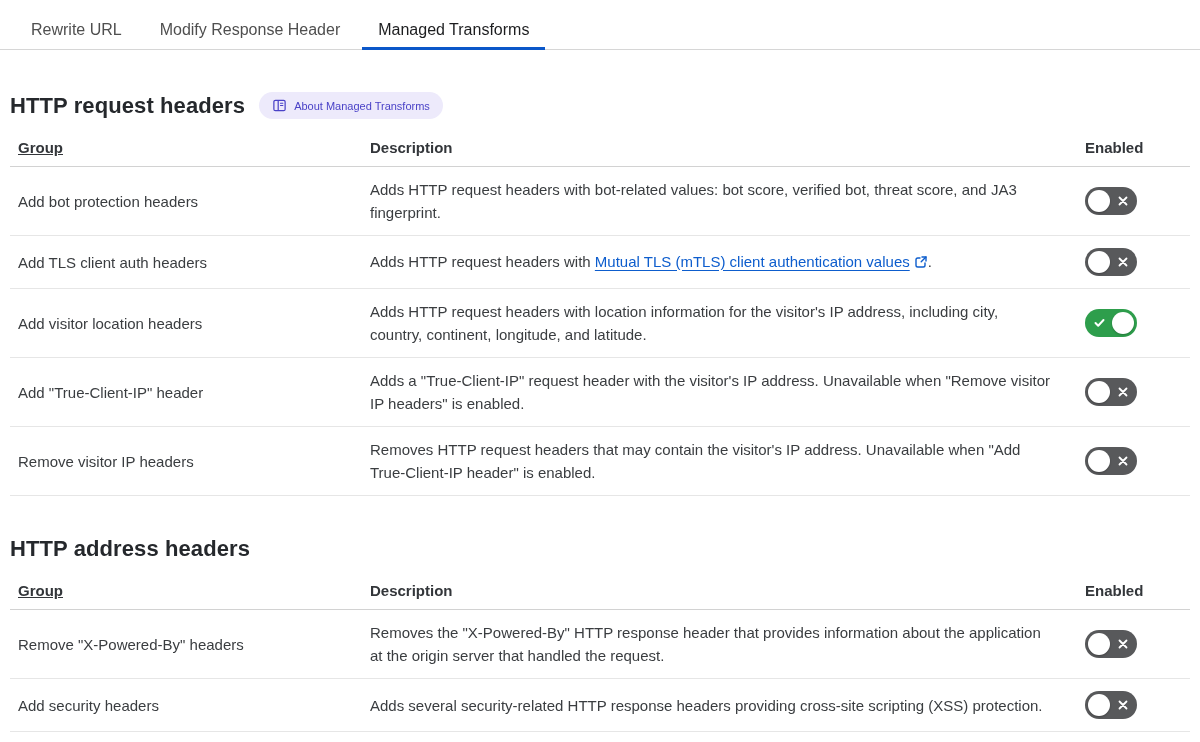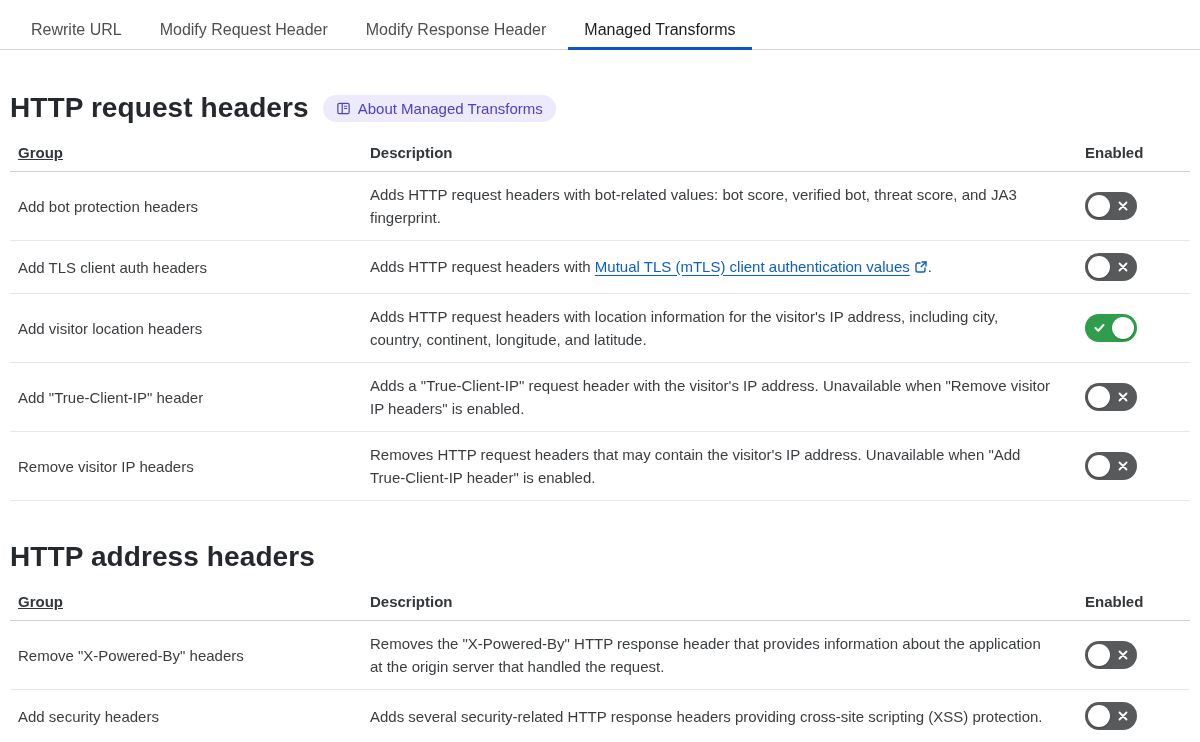--- a/index.html
+++ b/index.html
@@ -40,37 +40,37 @@
   }
 
   
   .section-head {
     display: flex;
     align-items: center;
     margin: 42px 10px 16px 10px;
   }
   .section-head.second { margin-top: 40px; }
   h2 {
-    font-size: 28px;
+    font-size: 22px;
     font-weight: 700;
     color: #25282c;
     letter-spacing: 0.1px;
   }
   .doc-pill {
     display: inline-flex;
     align-items: center;
     gap: 7px;
     margin-left: 14px;
     height: 27px;
     padding: 0 13px;
     background: #edeafb;
     border: none;
     border-radius: 14px;
     color: #4a42c7;
-    font-size: 15px;
+    font-size: 11px;
     cursor: pointer;
     font-family: inherit;
   }
   .doc-pill svg { display: block; }
 
   
   table {
     width: 1180px;
     margin: 0 10px;
     border-collapse: collapse;
@@ -140,21 +140,20 @@
     display: flex;
   }
   .t-x { right: 9px; }
   .t-check { left: 9px; }
 </style>
 </head>
 <body>
 
 <nav class="tabbar">
   <button class="tab">Rewrite URL</button>
-  <button class="tab">Modify Request Header</button>
   <button class="tab">Modify Response Header</button>
   <button class="tab active">Managed Transforms</button>
 </nav>
 
 <div class="section-head">
   <h2>HTTP request headers</h2>
   <button class="doc-pill">
     <span>
       <svg width="15" height="15" viewBox="0 0 16 16" fill="none">
         <rect x="2" y="2.5" width="12" height="11" rx="1.6" stroke="#4a42c7" stroke-width="1.3"></rect>

